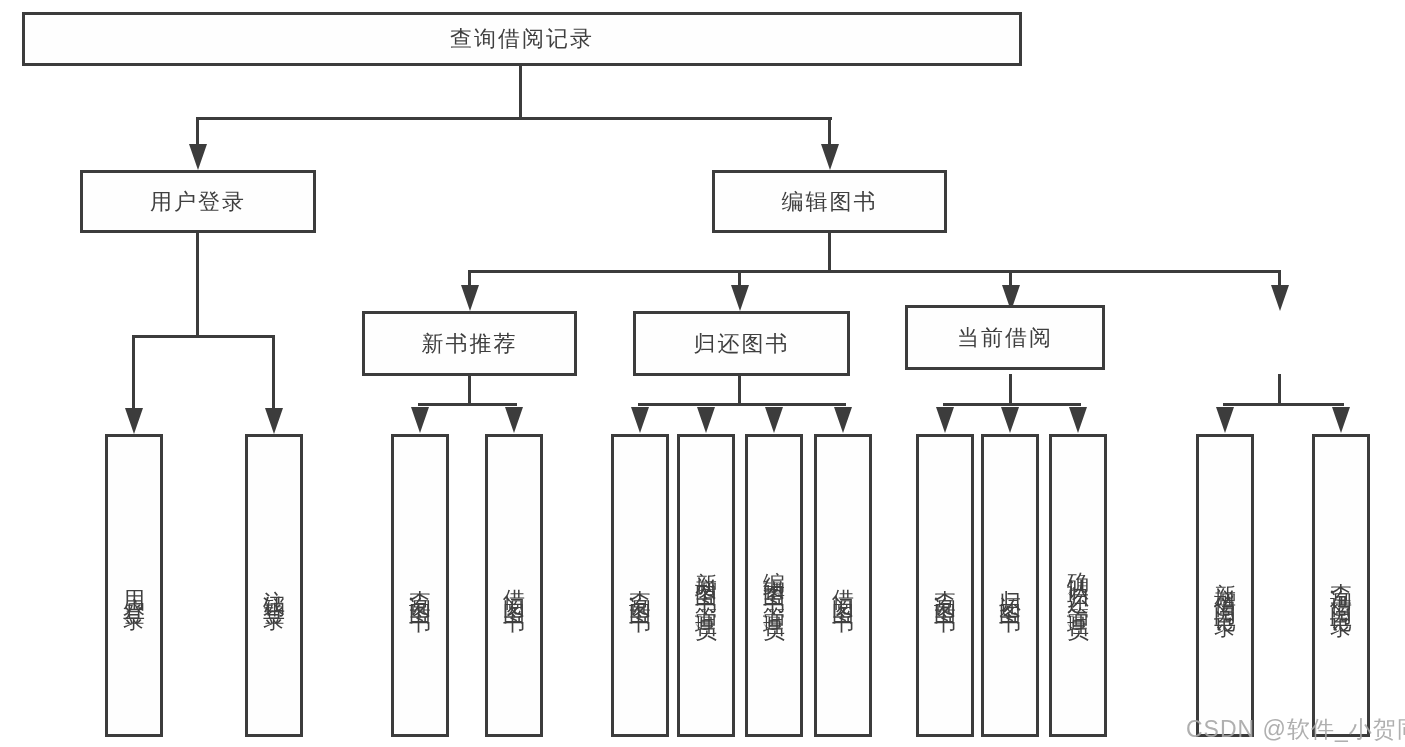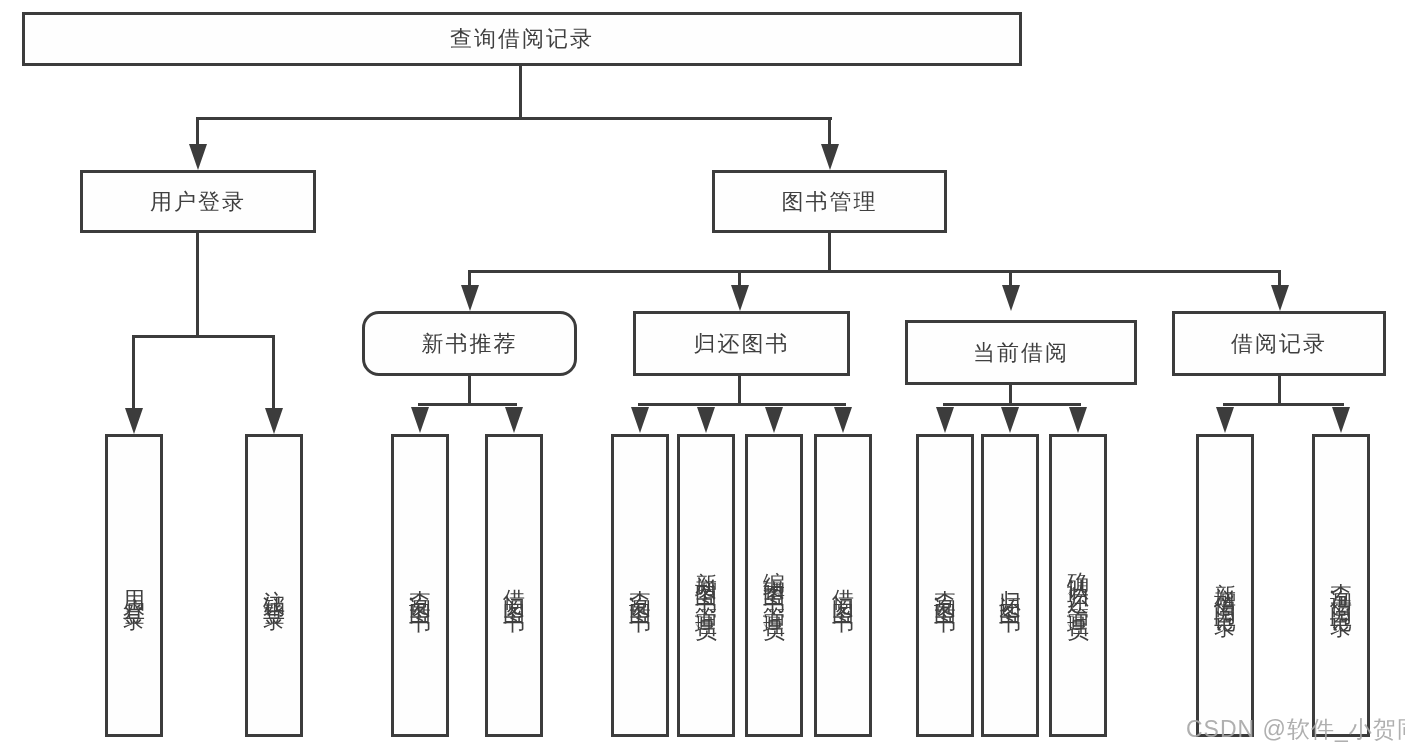--- a/index.html
+++ b/index.html
@@ -71,44 +71,43 @@
   <div class="node" style="left:22px; top:12px; width:1000px; height:54px;">查询借阅记录</div>
 
   <div class="line" style="left:519px; top:64px; width:3px; height:55px;"></div>
   <div class="line" style="left:196px; top:117px; width:636px; height:3px;"></div>
   <div class="line" style="left:196px; top:117px; width:3px; height:29px;"></div>
   <div class="arrow" style="left:189px; top:144px;"></div>
   <div class="line" style="left:828px; top:117px; width:3px; height:29px;"></div>
   <div class="arrow" style="left:821px; top:144px;"></div>
 
   <div class="node" style="left:80px; top:170px; width:236px; height:63px;">用户登录</div>
-  <div class="node" style="left:712px; top:170px; width:235px; height:63px;">图书管理</div>
+  <div class="node" style="left:712px; top:170px; width:235px; height:63px;">编辑图书</div>
 
   <div class="line" style="left:196px; top:231px; width:3px; height:106px;"></div>
   <div class="line" style="left:132px; top:335px; width:143px; height:3px;"></div>
   <div class="line" style="left:132px; top:335px; width:3px; height:75px;"></div>
   <div class="arrow" style="left:125px; top:408px;"></div>
   <div class="line" style="left:272px; top:335px; width:3px; height:75px;"></div>
   <div class="arrow" style="left:265px; top:408px;"></div>
 
   <div class="line" style="left:828px; top:231px; width:3px; height:41px;"></div>
   <div class="line" style="left:468px; top:270px; width:813px; height:3px;"></div>
   <div class="line" style="left:468px; top:270px; width:3px; height:17px;"></div>
   <div class="arrow" style="left:461px; top:285px;"></div>
   <div class="line" style="left:738px; top:270px; width:3px; height:17px;"></div>
   <div class="arrow" style="left:731px; top:285px;"></div>
   <div class="line" style="left:1009px; top:270px; width:3px; height:17px;"></div>
   <div class="arrow" style="left:1002px; top:285px;"></div>
   <div class="line" style="left:1278px; top:270px; width:3px; height:17px;"></div>
   <div class="arrow" style="left:1271px; top:285px;"></div>
 
-  <div class="node" style="left:362px; top:311px; width:215px; height:65px;border-radius:17px;">新书推荐</div>
+  <div class="node" style="left:362px; top:311px; width:215px; height:65px;">新书推荐</div>
   <div class="node" style="left:633px; top:311px; width:217px; height:65px;">归还图书</div>
-  <div class="node" style="left:905px; top:320px; width:232px; height:65px;">当前借阅</div>
-  <div class="node" style="left:1172px; top:311px; width:214px; height:65px;">借阅记录</div>
+  <div class="node" style="left:905px; top:305px; width:200px; height:65px;">当前借阅</div>
 
   <div class="line" style="left:468px; top:374px; width:3px; height:32px;"></div>
   <div class="line" style="left:738px; top:374px; width:3px; height:32px;"></div>
   <div class="line" style="left:1009px; top:374px; width:3px; height:32px;"></div>
   <div class="line" style="left:1278px; top:374px; width:3px; height:32px;"></div>
 
   <div class="line" style="left:418px; top:403px; width:99px; height:3px;"></div>
   <div class="line" style="left:638px; top:403px; width:208px; height:3px;"></div>
   <div class="line" style="left:943px; top:403px; width:138px; height:3px;"></div>
   <div class="line" style="left:1223px; top:403px; width:121px; height:3px;"></div>

